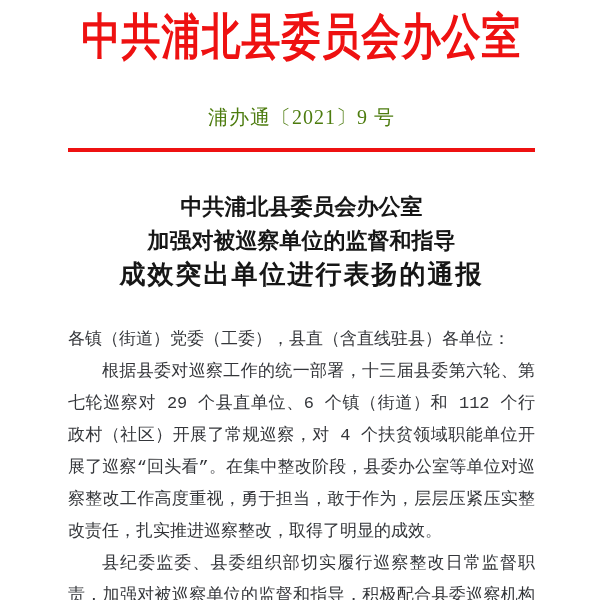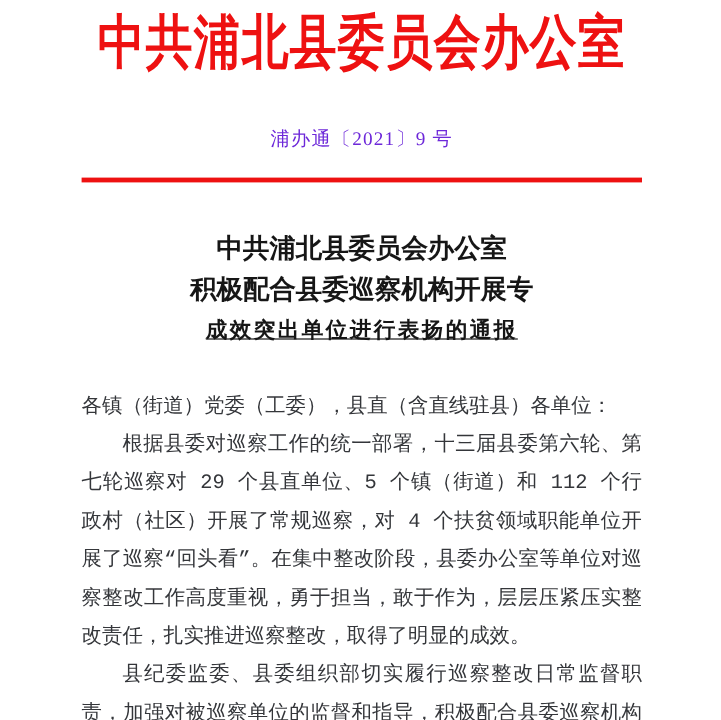--- a/index.html
+++ b/index.html
@@ -25,41 +25,41 @@
     font-size: 39px;
     line-height: 39px;
     letter-spacing: 1px;
     transform: scaleY(1.25);
     transform-origin: center top;
     white-space: nowrap;
   }
   .docnum {
     margin-top: 54px;
     text-align: center;
-    color: #6d28d9;
-    font-size: 16px;
+    color: #4d7c0f;
+    font-size: 20px;
     line-height: 24px;
     letter-spacing: 1px;
   }
   .redline {
     margin-top: 19px;
     height: 4px;
     width: 100%;
     background: #ee1111;
   }
   
   .title {
     margin-top: 38px;
     text-align: center;
     color: #161616;
     font-weight: bold;
     font-size: 22px;
     line-height: 34px;
   }
-  .title .t3 { letter-spacing: 2px; font-size: 18px; text-decoration: underline; }
+  .title .t3 { letter-spacing: 2px; font-size: 26px; }
   
   .doc-body {
     margin-top: 32px;
     color: #34363a;
     font-size: 17px;
     line-height: 32px;
     text-align: justify;
   }
   .doc-body p { margin: 0; font-family: Liberation Mono, monospace; }
   .doc-body p.indent { text-indent: 2em; }
@@ -70,23 +70,23 @@
 <div class="page">
 
   <div class="letterhead">
     <div class="issuer">中共浦北县委员会办公室</div>
     <div class="docnum">浦办通〔2021〕9 号</div>
     <div class="redline"></div>
   </div>
 
   <div class="title">
     <div class="t1">中共浦北县委员会办公室</div>
-    <div class="t2">积极配合县委巡察机构开展专</div>
+    <div class="t2">加强对被巡察单位的监督和指导</div>
     <div class="t3">成效突出单位进行表扬的通报</div>
   </div>
 
   <div class="doc-body">
     <p>各镇（街道）党委（工委），县直（含直线驻县）各单位：</p>
-    <p class="indent">根据县委对巡察工作的统一部署，十三届县委第六轮、第七轮巡察对 29 个县直单位、5 个镇（街道）和 112 个行政村（社区）开展了常规巡察，对 4 个扶贫领域职能单位开展了巡察“回头看”。在集中整改阶段，县委办公室等单位对巡察整改工作高度重视，勇于担当，敢于作为，层层压紧压实整改责任，扎实推进巡察整改，取得了明显的成效。</p>
+    <p class="indent">根据县委对巡察工作的统一部署，十三届县委第六轮、第七轮巡察对 29 个县直单位、6 个镇（街道）和 112 个行政村（社区）开展了常规巡察，对 4 个扶贫领域职能单位开展了巡察“回头看”。在集中整改阶段，县委办公室等单位对巡察整改工作高度重视，勇于担当，敢于作为，层层压紧压实整改责任，扎实推进巡察整改，取得了明显的成效。</p>
     <p class="indent">县纪委监委、县委组织部切实履行巡察整改日常监督职责，加强对被巡察单位的监督和指导，积极配合县委巡察机构开展专</p>
   </div>
 
 </div>
 
 </body></html>

